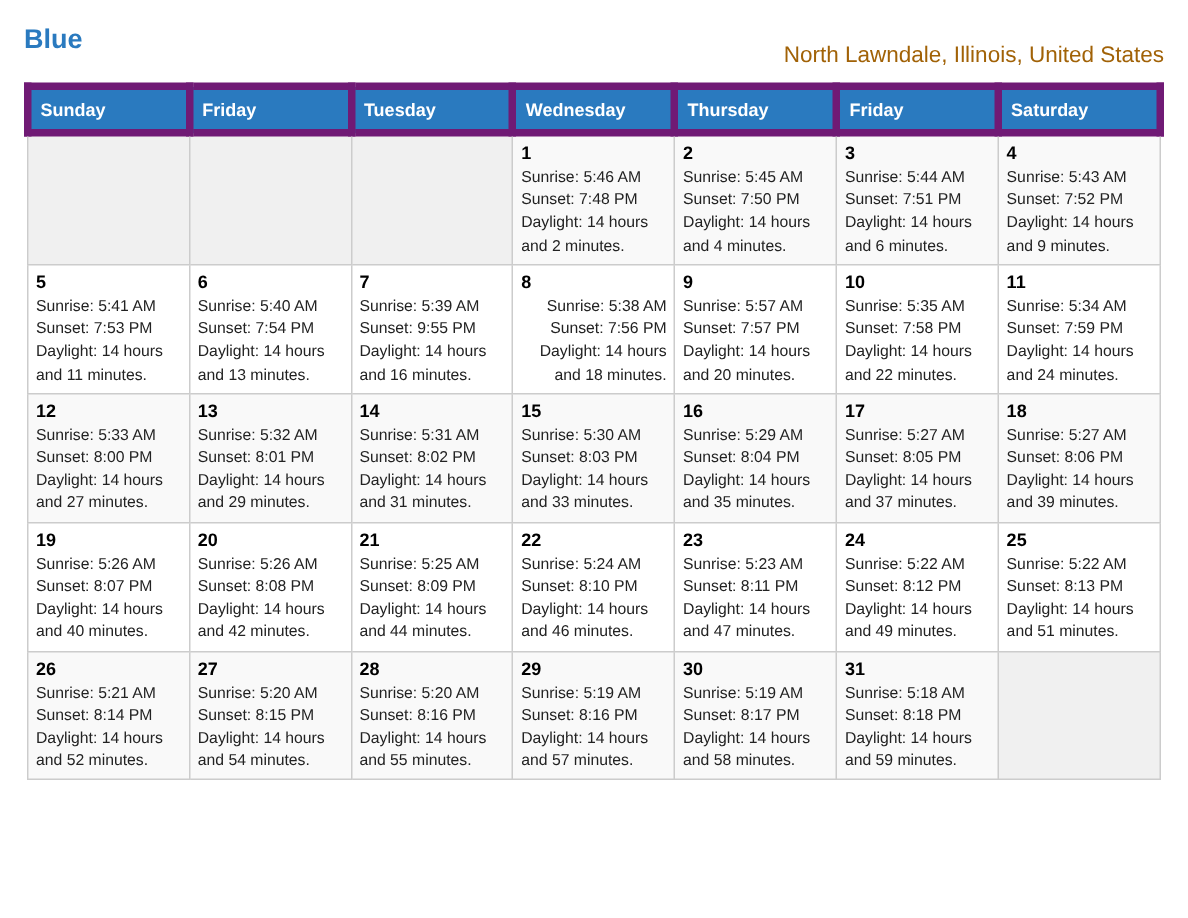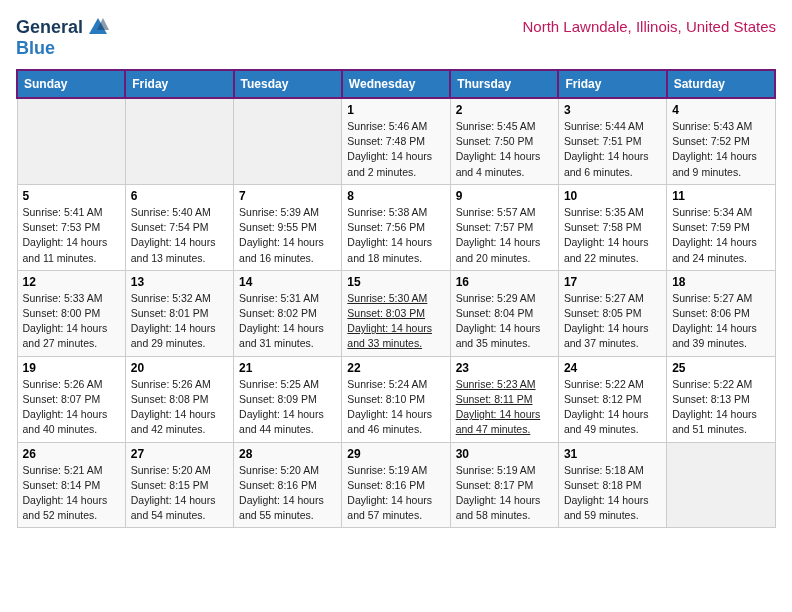--- a/index.html
+++ b/index.html
@@ -45,36 +45,36 @@
       text-align: right;
     }
     .month-title {
       font-size: 36px;
       font-weight: bold;
       color: #1a3a5c;
       line-height: 1.1;
     }
     .location-title {
       font-size: 15px;
-      color: #be185d;
-      margin-top: 2px;
+      color: #a16207;
+      margin-top: 12px;
     }
     .calendar {
       width: 100%;
       border-collapse: collapse;
       font-size: 11px;
     }
     .calendar th {
       background: #2a7abf;
       color: #fff;
       text-align: left;
       padding: 6px 6px;
       font-size: 12px;
       font-weight: bold;
-      border: 2px solid #701a75;
+      border: 5px solid #701a75;
     }
     .calendar td {
       border: 1px solid #ccc;
       vertical-align: top;
       padding: 4px 5px;
       width: 108px;
       min-height: 80px;
       background: #fff;
     }
     .calendar tr:nth-child(odd) td {
@@ -97,27 +97,20 @@
     }
     .empty-cell {
       background: #f0f0f0 !important;
     }
   </style>
 </head>
 <body>
 
 <div class="header-area">
   <div class="logo">
-    <div class="logo-text">
-      <span class="logo-general">General</span>
-      <svg class="logo-icon" viewBox="0 0 22 22">
-        <polygon points="11,2 20,18 2,18" fill="#2a7abf"></polygon>
-        <polygon points="16,2 22,14 10,14" fill="#1a3a5c" opacity="0.5"></polygon>
-      </svg>
-    </div>
     <span class="logo-blue">Blue</span>
   </div>
   <div class="title-area">
     <div class="location-title">North Lawndale, Illinois, United States</div>
   </div>
 </div>
 
 <table class="calendar">
   <thead>
     <tr id="calendar-header">
@@ -181,21 +174,21 @@
         </td>
         <td>
           <span class="day-num">7</span>
           <div class="day-info" style="white-space: pre-line;">Sunrise: 5:39 AM
 Sunset: 9:55 PM
 Daylight: 14 hours
 and 16 minutes.</div>
         </td>
         <td>
           <span class="day-num">8</span>
-          <div class="day-info" style="white-space: pre-line;">Sunrise: 5:38 AM
+          <div class="day-info" style="white-space: pre-line; text-align: right;">Sunrise: 5:38 AM
 Sunset: 7:56 PM
 Daylight: 14 hours
 and 18 minutes.</div>
         </td>
         <td>
           <span class="day-num">9</span>
           <div class="day-info" style="white-space: pre-line;">Sunrise: 5:57 AM
 Sunset: 7:57 PM
 Daylight: 14 hours
 and 20 minutes.</div>
@@ -232,21 +225,21 @@
         </td>
         <td>
           <span class="day-num">14</span>
           <div class="day-info" style="white-space: pre-line;">Sunrise: 5:31 AM
 Sunset: 8:02 PM
 Daylight: 14 hours
 and 31 minutes.</div>
         </td>
         <td>
           <span class="day-num">15</span>
-          <div class="day-info" style="white-space: pre-line; text-decoration: underline;">Sunrise: 5:30 AM
+          <div class="day-info" style="white-space: pre-line;">Sunrise: 5:30 AM
 Sunset: 8:03 PM
 Daylight: 14 hours
 and 33 minutes.</div>
         </td>
         <td>
           <span class="day-num">16</span>
           <div class="day-info" style="white-space: pre-line;">Sunrise: 5:29 AM
 Sunset: 8:04 PM
 Daylight: 14 hours
 and 35 minutes.</div>
@@ -290,21 +283,21 @@
         </td>
         <td>
           <span class="day-num">22</span>
           <div class="day-info" style="white-space: pre-line;">Sunrise: 5:24 AM
 Sunset: 8:10 PM
 Daylight: 14 hours
 and 46 minutes.</div>
         </td>
         <td>
           <span class="day-num">23</span>
-          <div class="day-info" style="white-space: pre-line; text-decoration: underline;">Sunrise: 5:23 AM
+          <div class="day-info" style="white-space: pre-line;">Sunrise: 5:23 AM
 Sunset: 8:11 PM
 Daylight: 14 hours
 and 47 minutes.</div>
         </td>
         <td>
           <span class="day-num">24</span>
           <div class="day-info" style="white-space: pre-line;">Sunrise: 5:22 AM
 Sunset: 8:12 PM
 Daylight: 14 hours
 and 49 minutes.</div>

